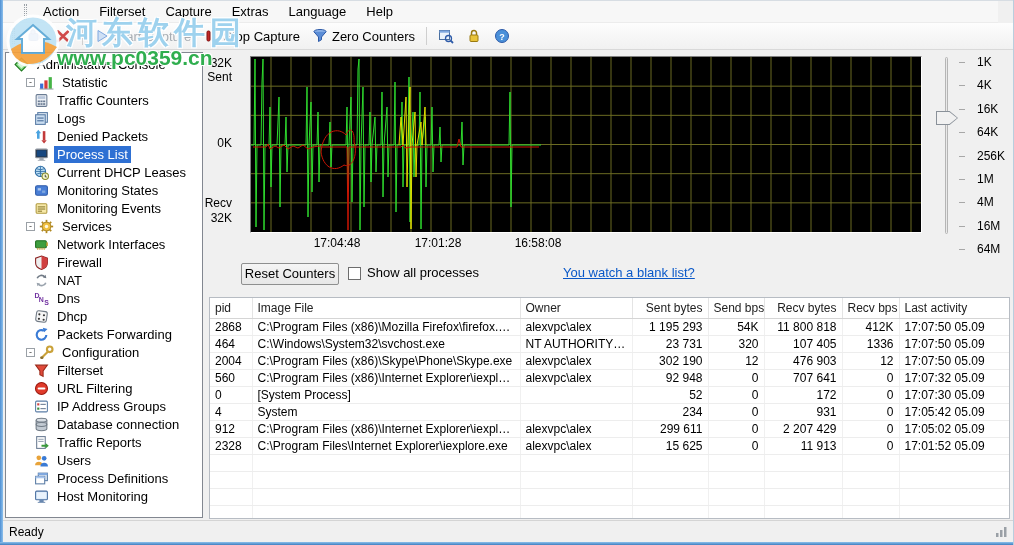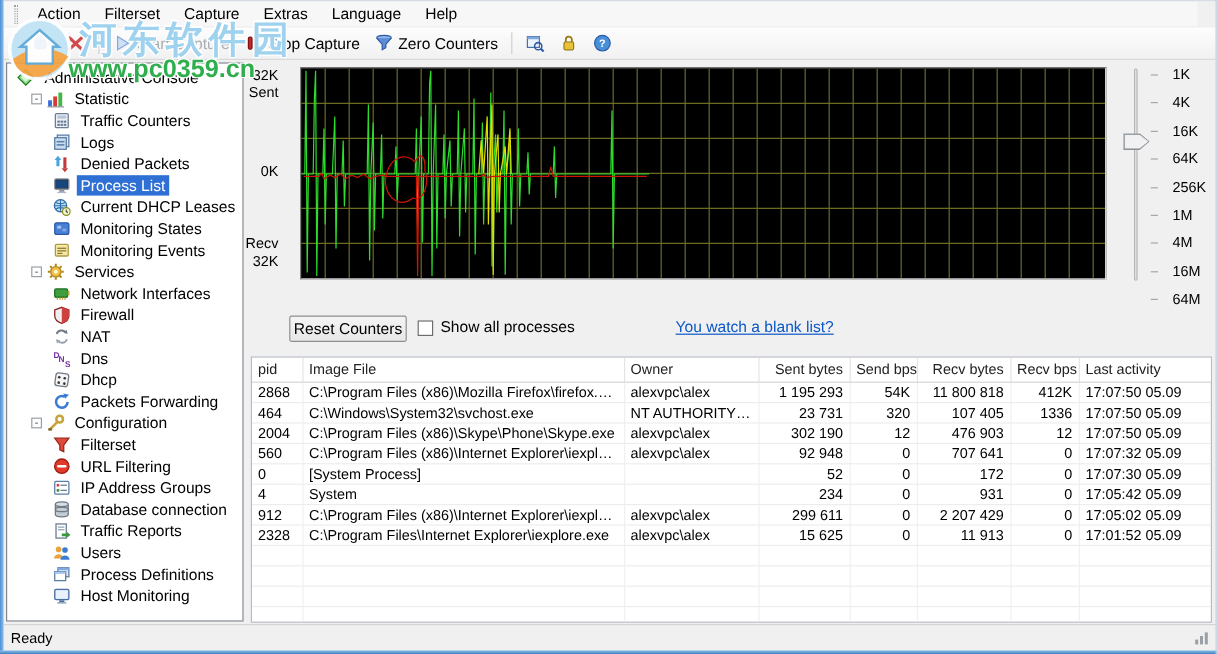--- a/index.html
+++ b/index.html
@@ -6,38 +6,38 @@
   html,body { width:1014px; height:545px; overflow:hidden; }
   body { font-family:"Liberation Sans", sans-serif; font-size:13px; background:#f0f0f0; position:relative; color:#000; }
 
   
   #edge-left { position:absolute; left:0; top:0; width:3px; height:545px; background:linear-gradient(90deg,#4f8fd3,#8cc0ec); z-index:40; }
   #edge-bottom { position:absolute; left:0; bottom:0; width:1014px; height:3px; background:linear-gradient(#8cc0ec,#3f7fc0); z-index:40; }
   #edge-right { position:absolute; right:0; top:0; width:1px; height:545px; background:#b9cede; z-index:40; }
   #edge-top { position:absolute; left:0; top:0; width:1014px; height:1px; background:#d7dde3; z-index:40; }
 
   
-  #menubar { position:absolute; left:3px; top:1px; right:16px; height:22px; background:#f7f7f7; display:flex; align-items:center; border-bottom:1px solid #ececec; }
+  #menubar { position:absolute; left:3px; top:1px; right:16px; height:22px; background:#f7f7f7; display:flex; align-items:center; border-bottom:1px solid #ececec;padding-left:12px; }
   .gripper { width:3px; height:16px; margin:0 6px 0 9px; border-left:1px dotted #9aa0a6; border-right:1px dotted #9aa0a6; }
   .menu-item { padding:3px 10px; cursor:default; }
 
   
   #toolbar { position:absolute; left:3px; top:23px; right:1px; height:27px; background:linear-gradient(#fdfdfd,#f1f1f1); border-bottom:1px solid #d9d9d9; display:flex; align-items:center; }
   .tb-btn { display:flex; align-items:center; gap:4px; padding:2px 5px; margin:0 1px; border-radius:2px; }
   .tb-btn svg { width:16px; height:16px; display:block; }
   .tb-btn.disabled { color:#a7adb3; }
   .tb-sep { width:1px; height:18px; background:#cfcfcf; margin:0 5px; }
 
   
   #sidebar { position:absolute; left:3px; top:50px; width:202px; bottom:25px; background:#f0f0f0; padding:2px 2px 2px 2px; }
   #tree-panel { width:100%; height:100%; background:#fff; border:1px solid #828790; overflow:hidden; padding-top:2px; }
   .tree-item { height:18px; display:flex; align-items:center; white-space:nowrap; }
   .tree-item.depth0 { padding-left:8px; }
   .tree-item.depth1 { padding-left:20px; }
-  .tree-item.depth2 { padding-left:28px;margin-left:10px; }
+  .tree-item.depth2 { padding-left:28px; }
   .expander { width:9px; height:9px; border:1px solid #9aa0a6; background:#fff; font-size:9px; line-height:7px; text-align:center; color:#444; margin-right:4px; flex:none; }
   .tree-icon { width:15px; height:15px; margin-right:5px; flex:none; }
   .tree-icon svg { width:15px; height:15px; display:block; }
   .tree-label { padding:1px 3px; }
   .tree-label.selected { background:#2e70d3; color:#fff; }
 
   #main { position:absolute; left:207px; top:50px; right:1px; bottom:25px; background:#f0f0f0; }
 
   
   #ylabels { position:absolute; left:0; top:0; width:43px; text-align:right; font-size:12px; }
@@ -510,20 +510,25 @@
         <line x1="0" x2="670" y1="58.34" y2="58.34" stroke="#6b6b22" stroke-width="1"></line>
         <line x1="0" x2="670" y1="87.51" y2="87.51" stroke="#6b6b22" stroke-width="1"></line>
         <line x1="0" x2="670" y1="116.68" y2="116.68" stroke="#6b6b22" stroke-width="1"></line>
         <line x1="0" x2="670" y1="145.85000000000002" y2="145.85000000000002" stroke="#6b6b22" stroke-width="1"></line>
         <polyline points="0,88 3,88 4,2 5,170 6,88 10,88 11,25 12,2 13,173 14,88 18,88 19,50 20,130 21,88 26,88 28,40 29,150 30,88 34,88 35,60 36,115 37,88 55,88 56,30 57,160 58,88 60,45 61,135 62,88 66,88 67,55 68,125 69,88 78,88 79,65 80,110 81,88 95,88 96,50 97,135 98,88 100,40 101,145 102,88 106,88 107,12 108,2 109,173 110,88 112,30 113,150 114,88 118,88 119,55 120,125 121,88 124,60 125,115 126,88 130,88 131,35 132,140 133,88 136,50 137,120 138,88 143,88 144,25 145,155 146,88 150,88 151,45 152,130 153,88 157,88 158,20 159,165 160,88 162,55 163,120 164,88 168,88 169,35 170,172 171,88 174,60 175,130 176,88 180,88 181,50 182,115 183,88 188,88 189,70 190,105 191,88 210,88 211,65 212,108 213,88 258,88 259,35 260,150 261,88 290,88" fill="none" stroke="#2edc2e" stroke-width="1"></polyline>
         <polyline points="148,88 150,60 152,88 155,40 156,130 157,88 159,30 160,172 161,88 164,55 165,120 166,88 170,65 171,88 174,50 175,88" fill="none" stroke="#e0e000" stroke-width="1"></polyline>
         <polyline points="2,90 15,90 17,87 19,92 24,89 28,91 33,88 37,92 42,89 47,91 52,88 57,92 62,90 68,89 70,90 95,90 96,90 97,173 98,90 150,90 152,88 154,91 160,90 203,90 206,90 208,82 210,90 288,90" fill="none" stroke="#cc1504" stroke-width="1"></polyline>
         <path d="M70,95 C72,72 88,70 95,78 C99,68 104,74 103,85 C107,96 102,112 93,108 C83,116 72,110 70,95 Z" fill="none" stroke="#cc1504" stroke-width="1"></path>
       </svg>
   </div>
+  <div id="xticks">
+      <div class="xtick" style="left: 52px;">17:04:48</div>
+      <div class="xtick" style="left: 153px;">17:01:28</div>
+      <div class="xtick" style="left: 253px;">16:58:08</div>
+    </div>
 
   <div id="slider-track"></div>
   <div id="slider-thumb"></div>
   <div id="scale-col">
       <div class="scale-tick" style="top: 12px;"></div>
       <div class="scale-label" style="top: 5px;">1K</div>
       <div class="scale-tick" style="top: 35.4px;"></div>
       <div class="scale-label" style="top: 28.4px;">4K</div>
       <div class="scale-tick" style="top: 58.8px;"></div>
       <div class="scale-label" style="top: 51.8px;">16K</div>

